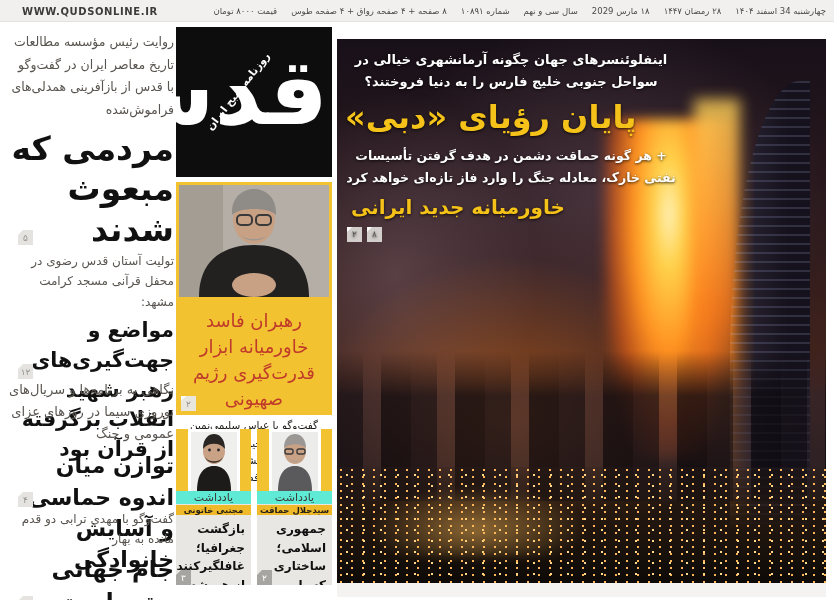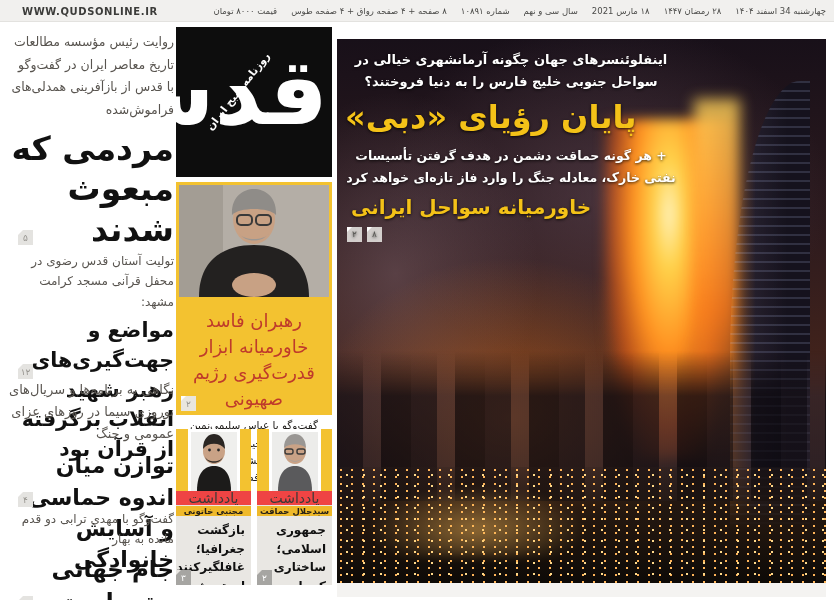--- a/index.html
+++ b/index.html
@@ -53,21 +53,21 @@
   .interview { position:relative; width:156px; height:115px; background:#f3c230; padding:8px 6px 4px; text-align:center; }
   .interview .ititle { color:#bf3a2b; font-weight:400; font-size:18px; line-height:1.45; }
   .interview .ibody  { color:#1d1b18; font-size:10.5px; line-height:1.65; margin-top:5px; }
   .interview .badge  { left:5px; bottom:4px; background:#e9e6de; }
 
   .notes { position:absolute; top:402px; left:0; width:156px; height:156px; display:flex; gap:6px; }
   .note { position:relative; flex:1; background:#e9e7e3; display:flex; flex-direction:column; overflow:hidden; }
   .note .photo-wrap { height:70px; background:#f3c230; display:flex; align-items:flex-end; justify-content:center; }
   .note .photo-frame { width:52px; height:62px; background:#fff; padding:3px 3px 0; }
   .note .photo-frame svg { display:block; }
-  .note .nlabel  { height:14px; background:#ef4444; color:#3a3a38; font-size:14px; display:flex; align-items:center; justify-content:center; }
+  .note .nlabel  { height:14px; background:#5eead4; color:#3a3a38; font-size:11px; display:flex; align-items:center; justify-content:center; }
   .note .nauthor { height:13px; background:#efb92a; color:#241f16; font-size:8.5px; font-weight:700; display:flex; align-items:center; justify-content:center; margin-top:1px; }
   .note .ntitle  { flex:1; padding:5px 6px 0; text-align:right; color:#111; font-weight:800; font-size:12px; line-height:1.55; }
   .note .badge   { left:0; bottom:0; background:#a6a5a2; color:#fff; }
   .note .badge::before { border-color:#e9e7e3 transparent transparent transparent; }
 
   
   .lead { position:absolute; left:337px; top:39px; width:489px; height:558px; overflow:hidden;
     background:
       radial-gradient(ellipse 55% 40% at 35% 68%, rgba(235,125,40,.50), transparent 72%),
       radial-gradient(ellipse 45% 50% at 12% 42%, rgba(125,98,108,.50), transparent 65%),
@@ -112,21 +112,21 @@
 </style>
 </head>
 <body>
 
 <div class="page">
 
   <div class="topbar">
     <div class="dateline">
       <span>چهارشنبه 34 اسفند ۱۴۰۴</span>
       <span>۲۸ رمضان ۱۴۴۷</span>
-      <span>۱۸ مارس 2021</span>
+      <span>۱۸ مارس 2029</span>
       <span>سال سی و نهم</span>
       <span>شماره ۱۰۸۹۱</span>
       <span>۸ صفحه + ۴ صفحه رواق + ۴ صفحه طوس</span>
       <span>قیمت ۸۰۰۰ تومان</span>
     </div>
     <div class="siteurl">WWW.QUDSONLINE.IR</div>
   </div>
 
   <div class="lcol">
 
@@ -234,21 +234,21 @@
     <div class="tower"></div>
     <div class="skyline"></div>
     <div class="city"></div>
     <div class="city-glow"></div>
     <div class="bottom-edge"></div>
 
     <div class="overlay">
       <div class="pkicker">اینفلوئنسرهای جهان چگونه آرمانشهری خیالی در سواحل جنوبی خلیج فارس را به دنیا فروختند؟</div>
       <div class="pheadline">پایان رؤیای «دبی»</div>
       <div class="pdeck">+ هر گونه حماقت دشمن در هدف گرفتن تأسیسات نفتی خارک، معادله جنگ را وارد فاز تازه‌ای خواهد کرد</div>
-      <div class="psub">خاورمیانه سواحل ایرانی</div>
+      <div class="psub">خاورمیانه جدید ایرانی</div>
       <div class="pbadges">
         <div class="badge">۲</div>
         <div class="badge">۸</div>
       </div>
     </div>
   </div>
 
 </div>
 
 </body></html>

